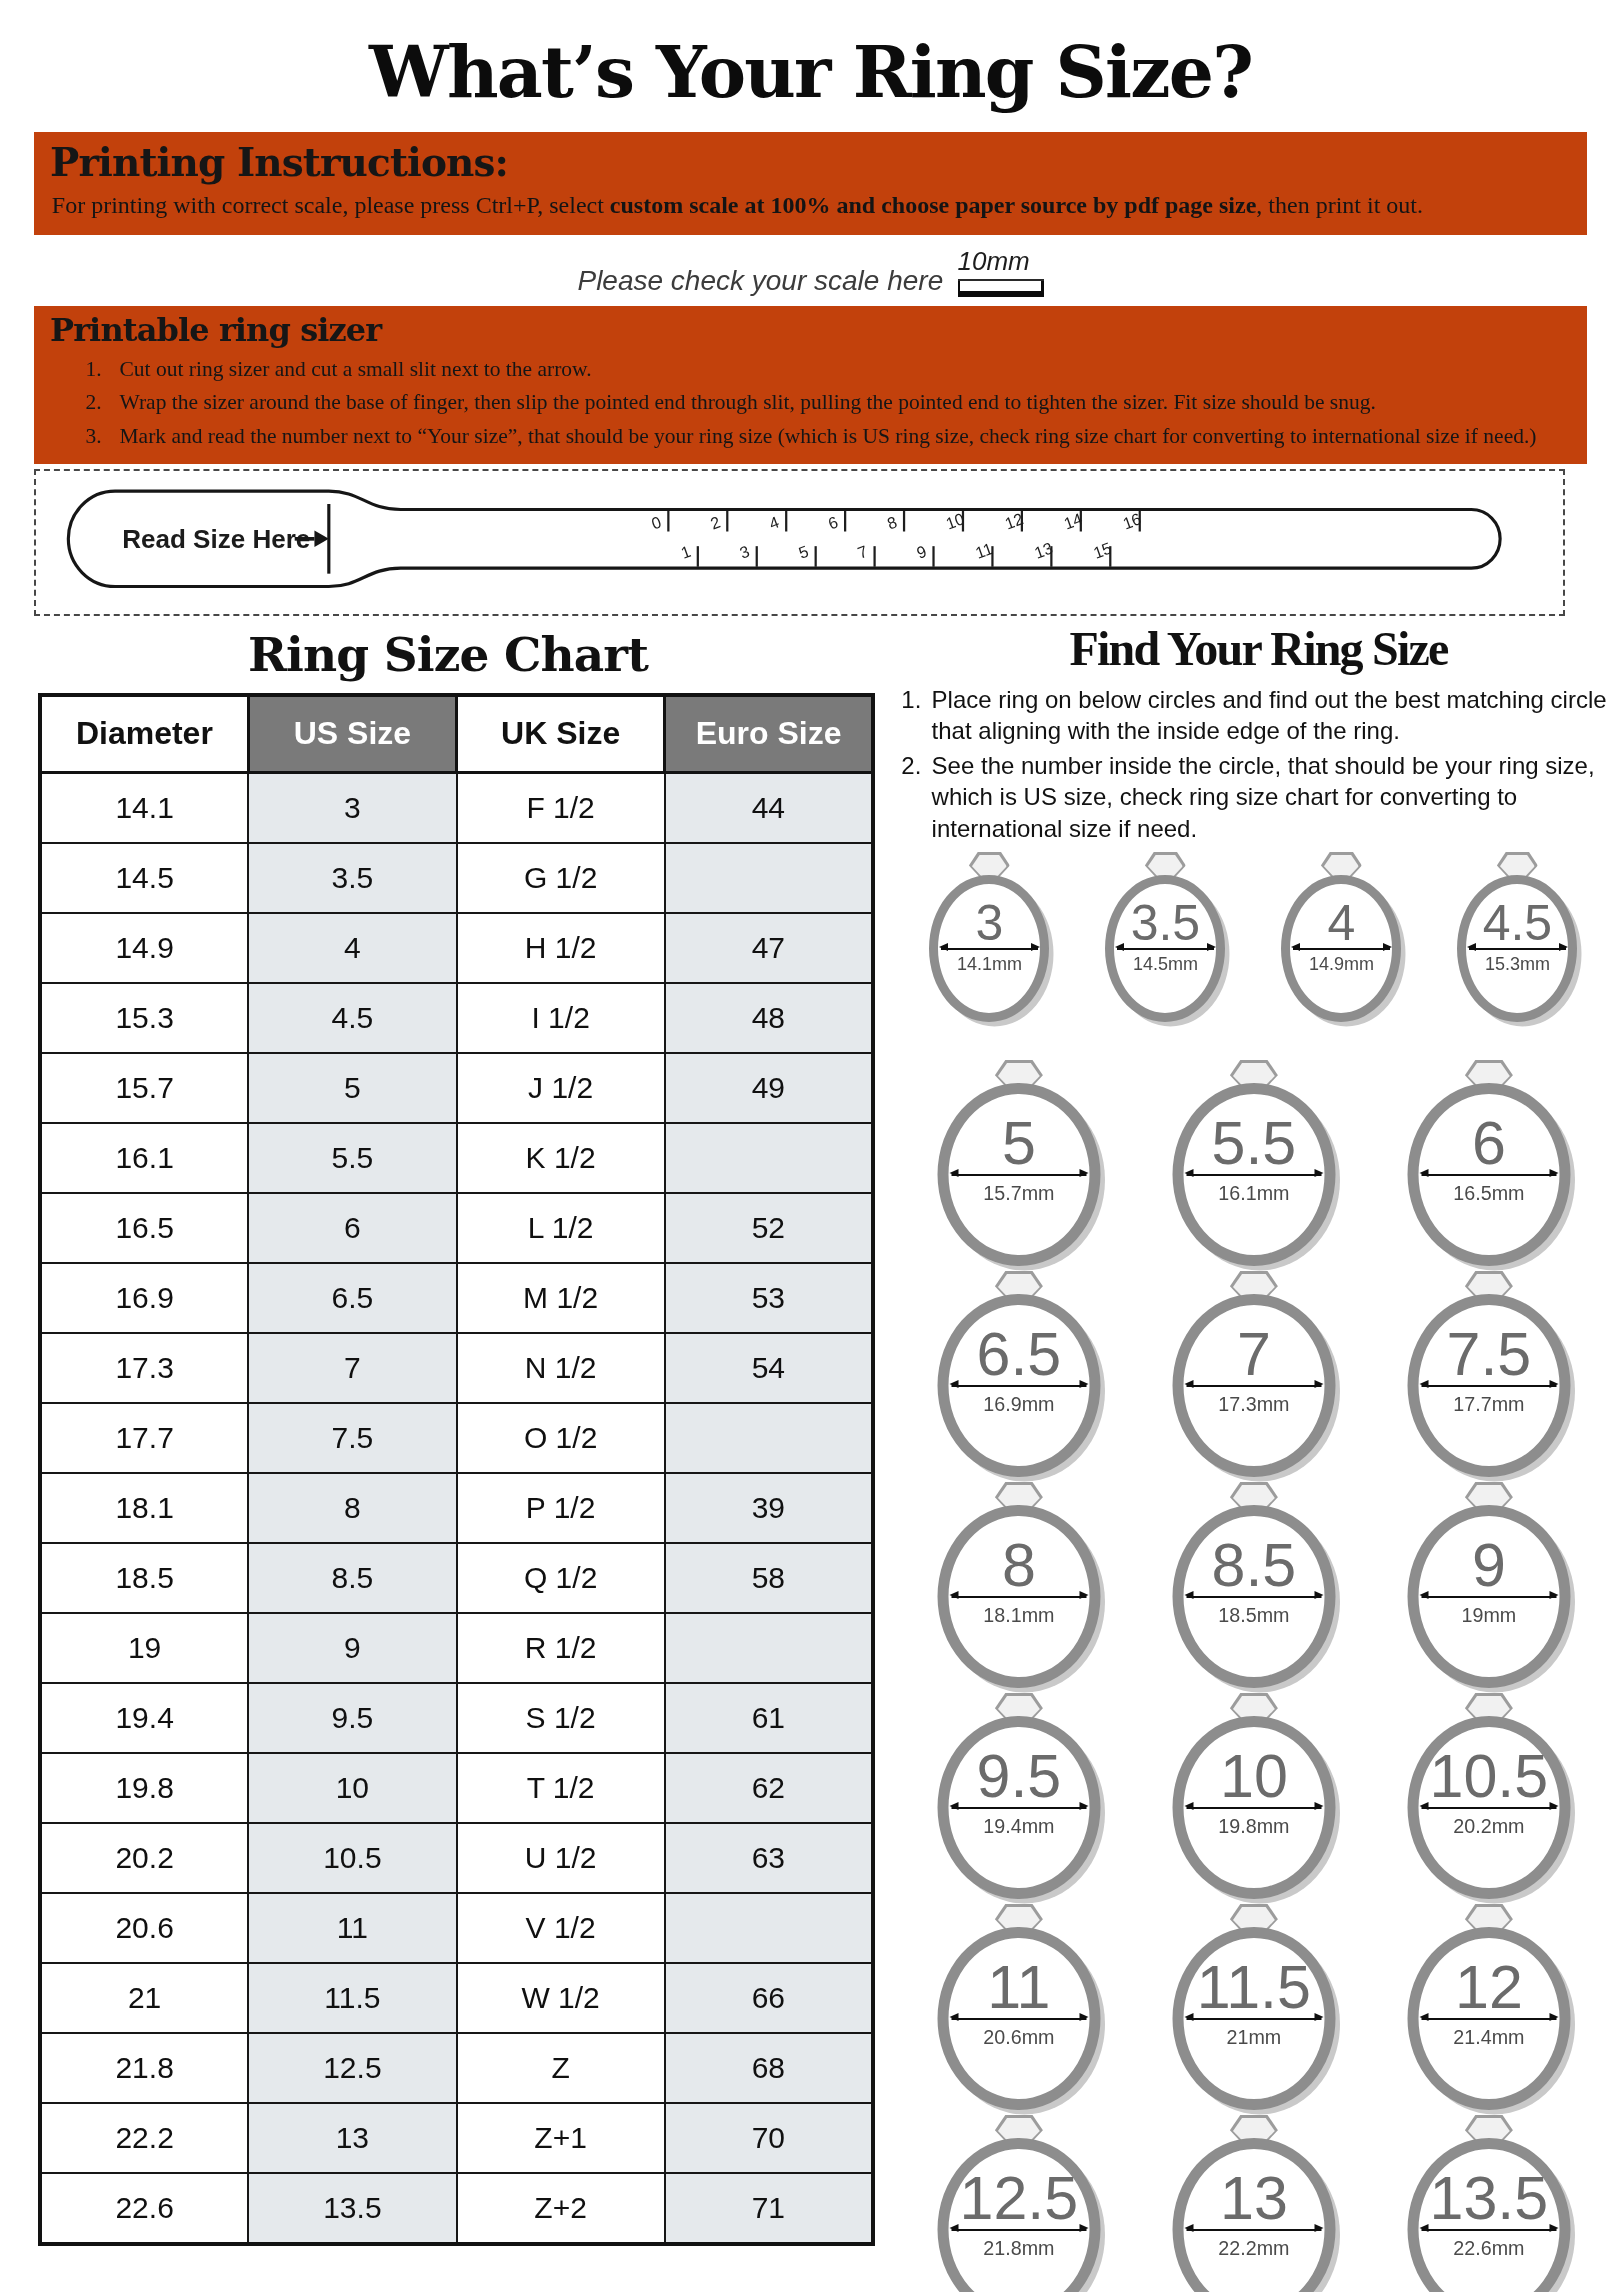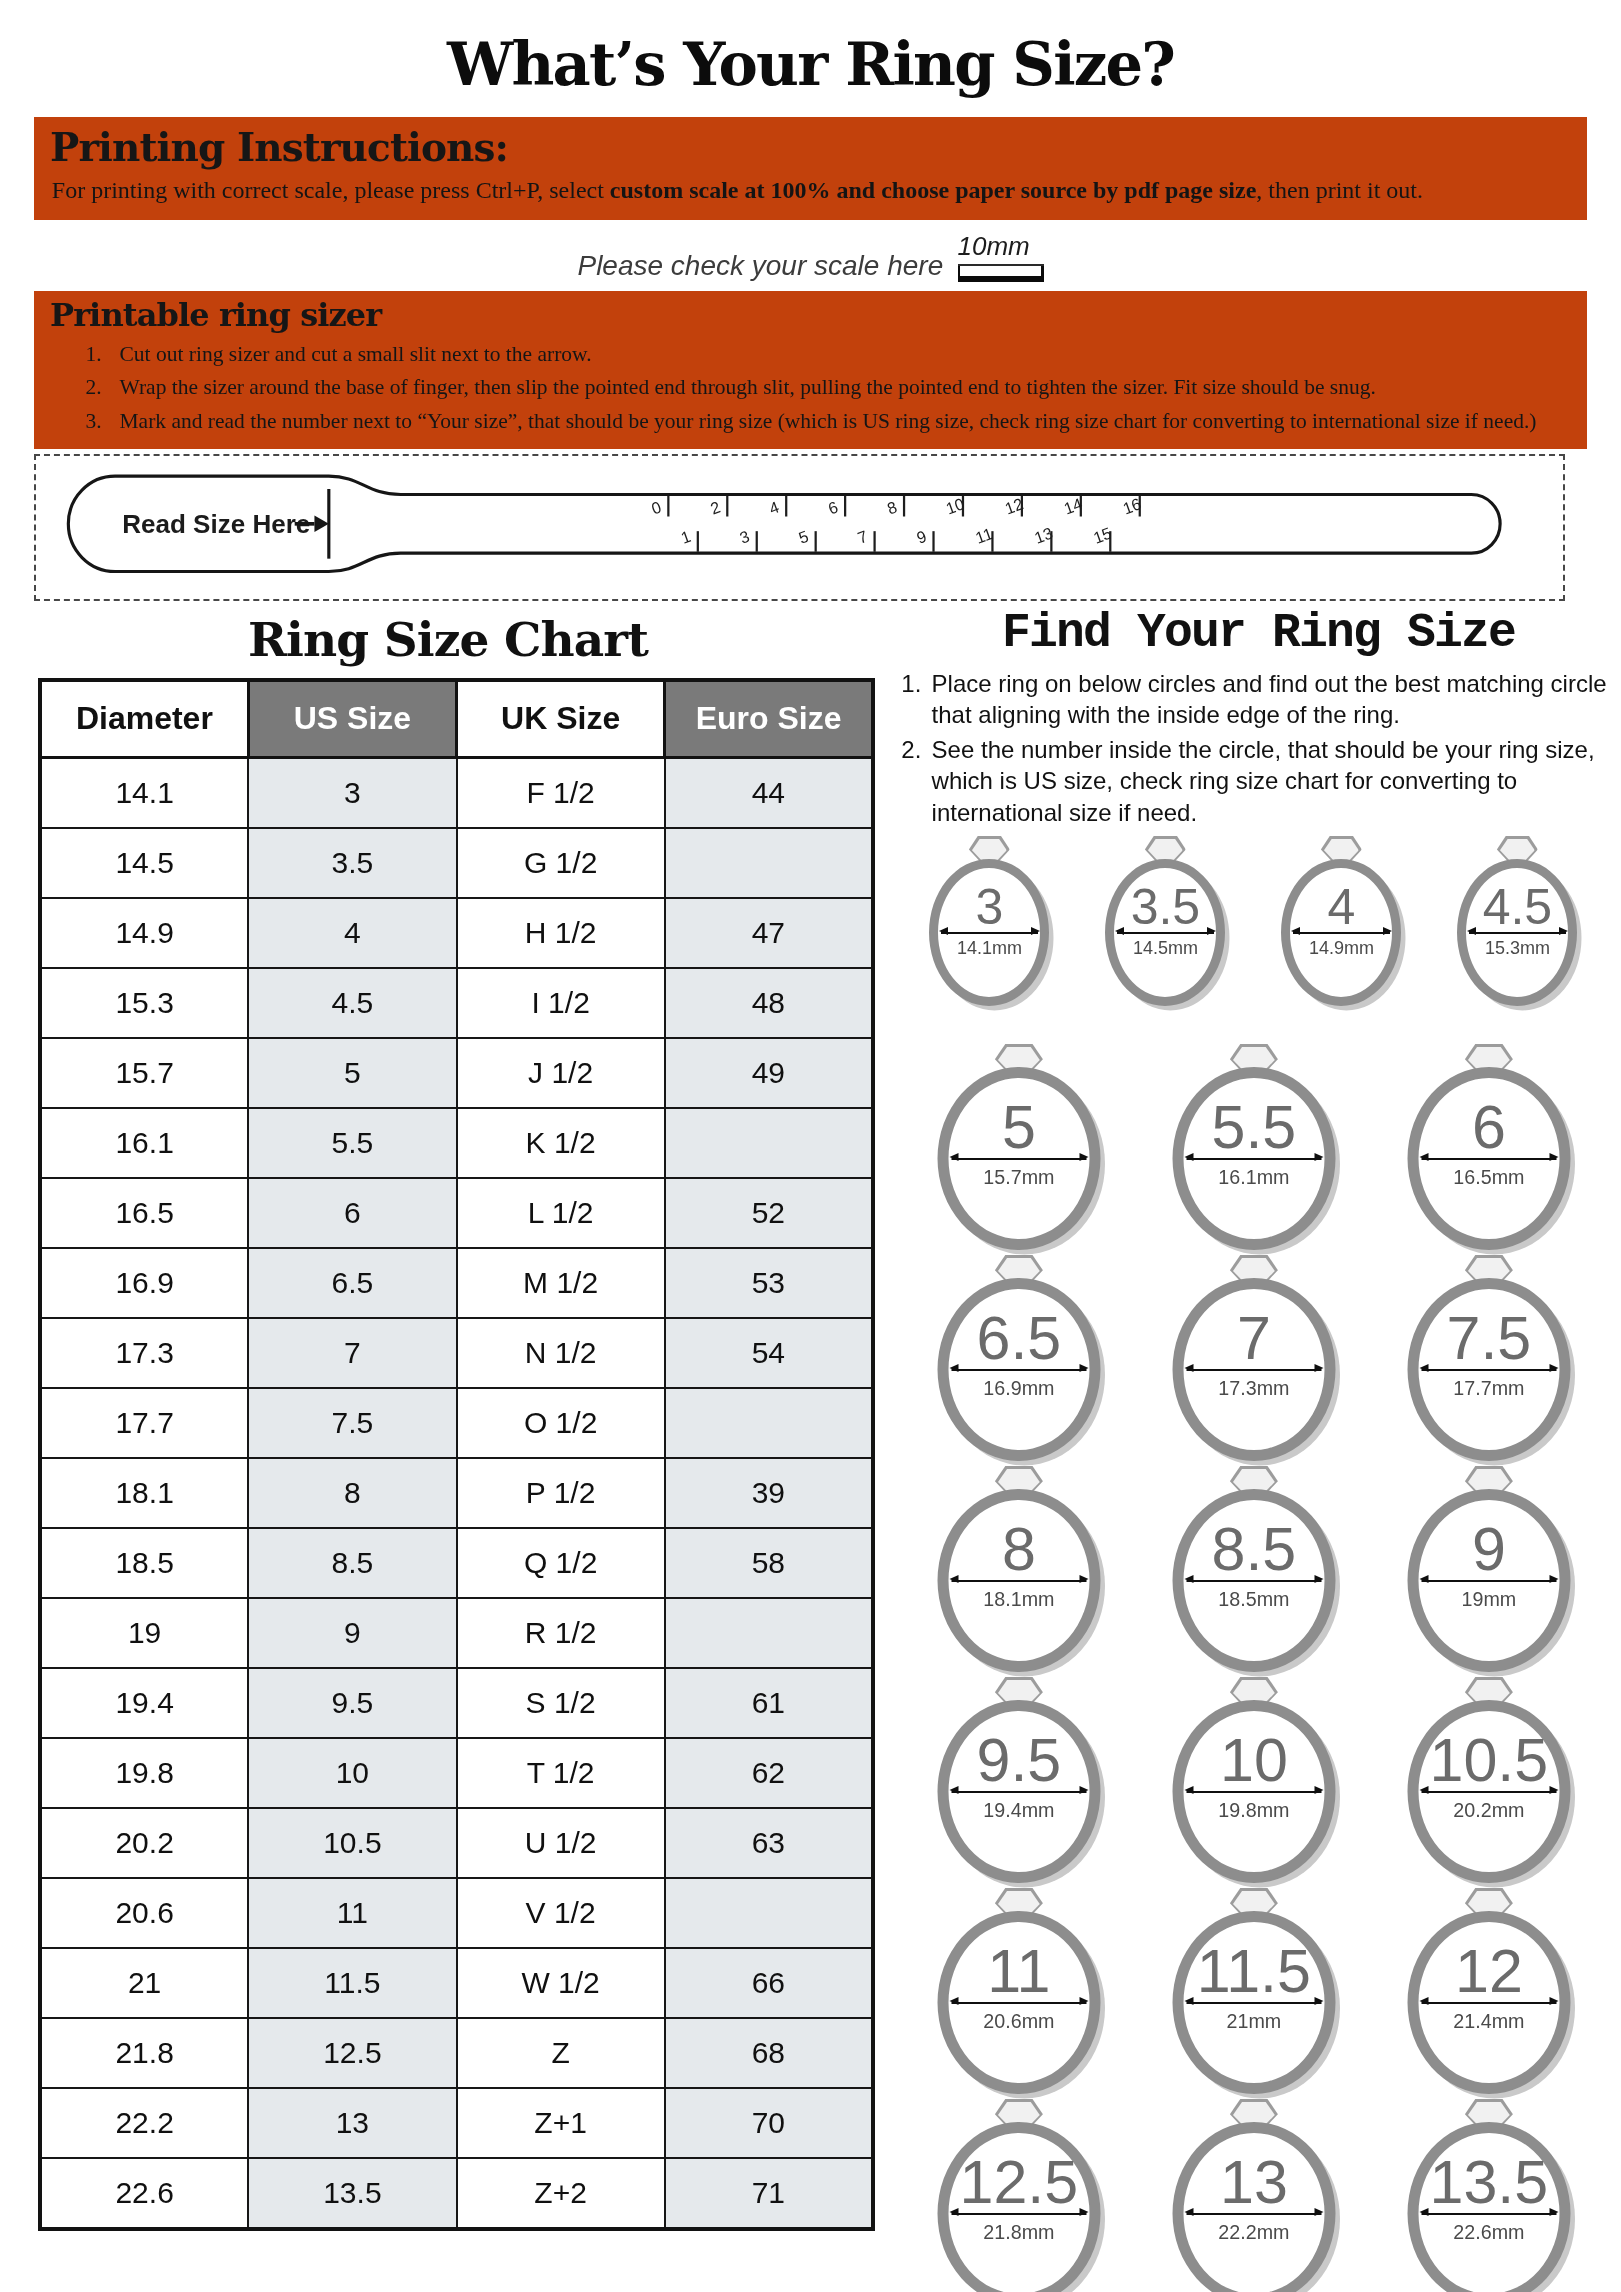--- a/index.html
+++ b/index.html
@@ -1,21 +1,21 @@
 <!DOCTYPE html>
 <html style="font-size:14.3px"><head>
 <meta charset="utf-8">
 <style>
   html,body { margin:0; padding:0; background:#fff; }
   .page { position:relative; width:1621px; height:2293px; background:#fff; overflow:hidden;
           font-family:"Liberation Sans", sans-serif; color:#111; }
 
   
   .main-title { margin:0; padding-top:30px; text-align:center;
-                font-family:"DejaVu Serif", serif; font-weight:900; font-size:59px;
+                font-family:"DejaVu Serif", serif; font-weight:900; font-size:71px;
                 letter-spacing:-1.8px; color:#0c0c0c; }
   .band { background:#c2410c; margin:0 34px; }
   .band-print { margin-top:18px; padding:7.2px 18px 16px 16px; }
   .band-print h2 { margin:0; font-family:"DejaVu Serif", serif; font-weight:900;
                    font-size:39px; letter-spacing:-0.9px; color:#161616; }
   .band-print p { margin:7.2px 0 0 1.8px; font-family:"Liberation Serif", serif;
                   font-size:24px; color:#141414; }
   .band-print p b { font-weight:700; }
 
   .scale-row { display:flex; justify-content:center; align-items:flex-end; gap:14.3px;
@@ -47,21 +47,21 @@
                  font-weight:900; font-size:47px; letter-spacing:-0.9px; }
   table.ring-chart { border-collapse:collapse; margin-left:38px; width:837px;
                      table-layout:fixed; border:4.5px solid #121212; }
   .ring-chart th { height:72px; font-size:32px; font-weight:700; border:3.6px solid #121212; }
   .ring-chart th.shade { background:#7a7a7a; color:#fff; }
   .ring-chart td { height:66px; font-size:30px; text-align:center; color:#101010;
                    border:2.7px solid #161616; }
   .ring-chart td.shade { background:#e5e9ec; }
 
   .right-col { width:725px; }
-  .finder-title { margin:1.8px 0 7.2px; text-align:center; font-family:Liberation Mono, monospace;
+  .finder-title { margin:1.8px 0 7.2px; text-align:center; font-family:Liberation Serif, serif;
                   font-weight:900; font-size:48px; letter-spacing:-1.8px; }
   .finder-steps { margin:0 0 5.4px; padding-left:32px; list-style:decimal; width:690px; }
   .finder-steps li { font-family:Liberation Sans, sans-serif; font-size:24px; line-height:1.32;
                      color:#121212; padding-left:3.6px; margin-bottom:2.7px; }
 
   
   .circles { display:flex; flex-wrap:wrap; width:716px; margin-left:5.4px; }
   .ring { position:relative; }
   .ring[data-size="sm"] { width:176px; height:206px; }
   .ring[data-size="lg"] { width:235px; height:211px; }

